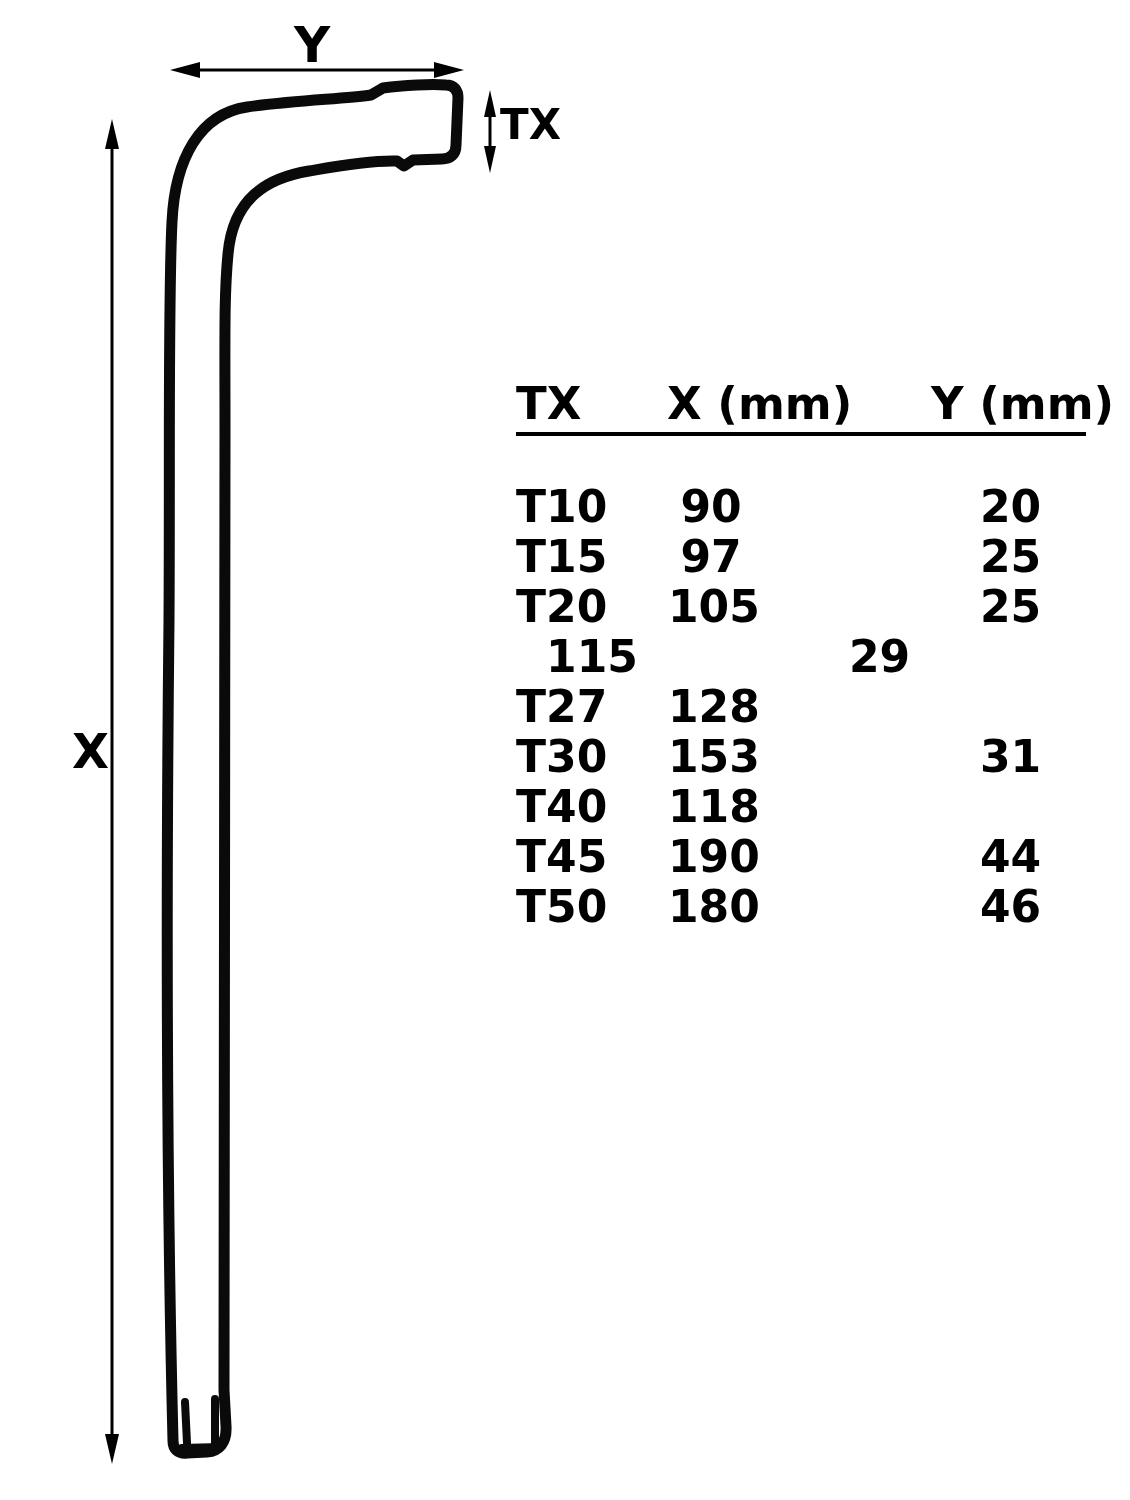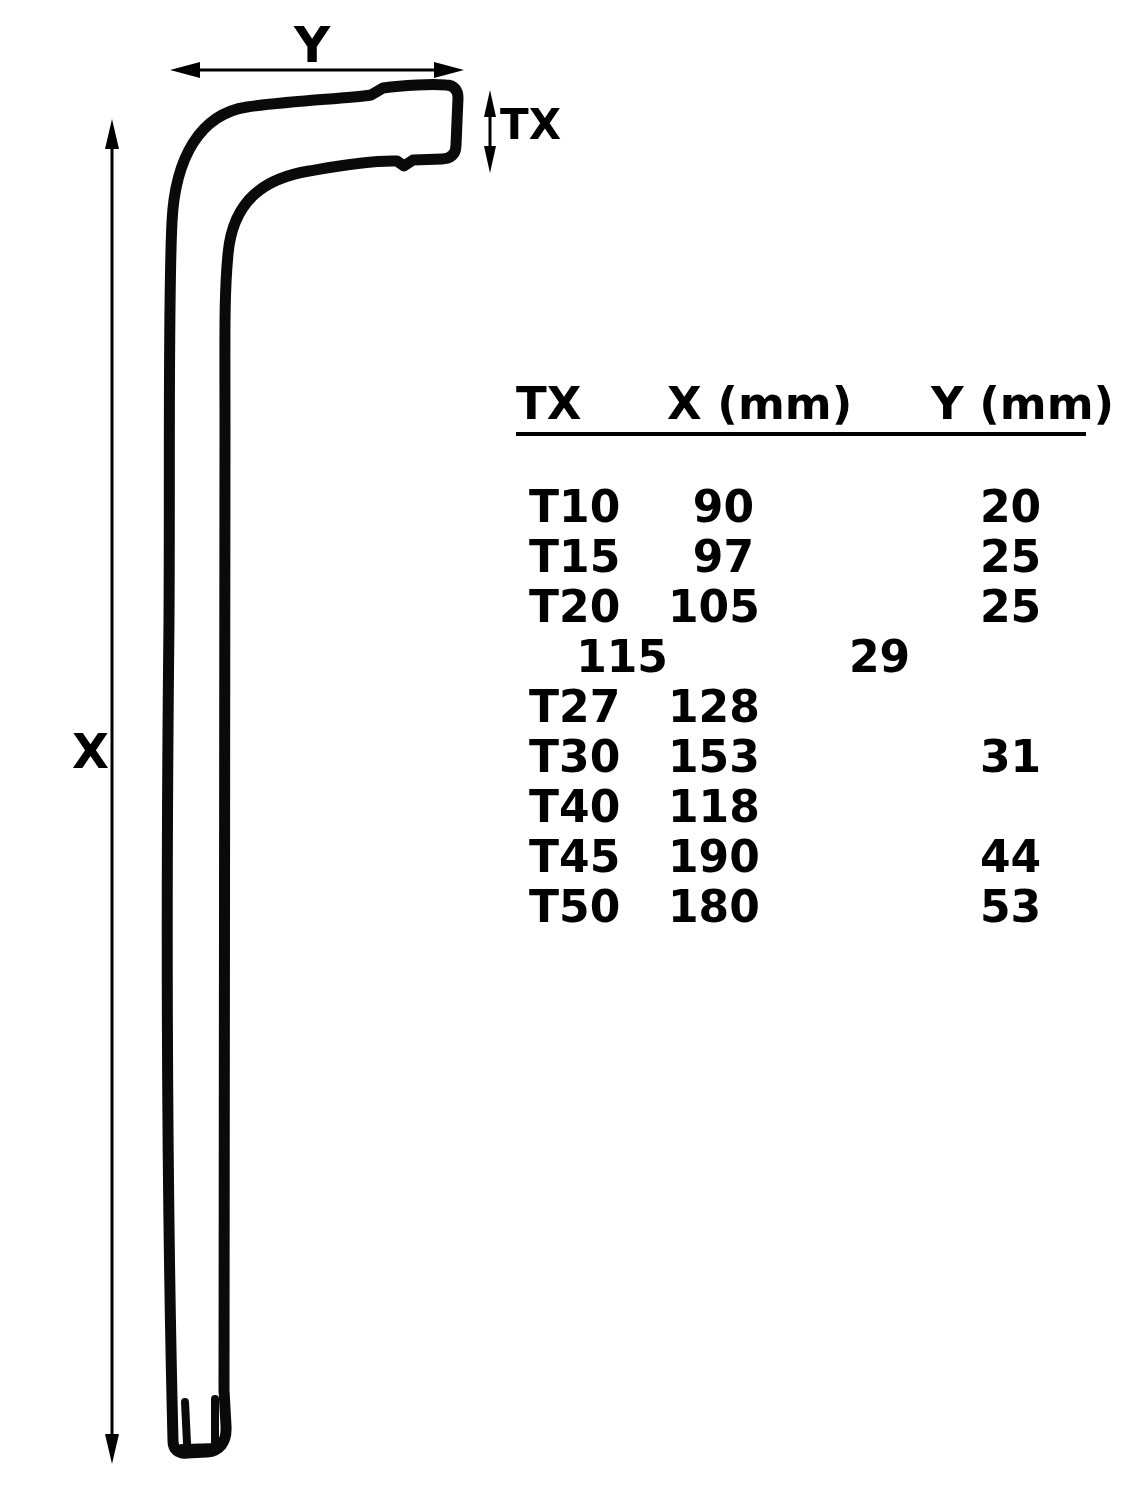--- a/index.html
+++ b/index.html
@@ -52,22 +52,22 @@
   .h-y  { left: 415px; }
 
   .tbody { margin-top: 46px; }
   .trow {
     display: grid;
     grid-template-columns: 152px 86px auto;
     height: 50px;
     font-size: 44px;
     line-height: 50px;
   }
-  .c-tx { text-align: left; margin-left: 13px; }
-  .c-x  { text-align: right; }
+  .c-tx { text-align: left; }
+  .c-x  { text-align: center; }
   .c-y  { padding-left: 181px; text-align: center; }
 </style>
 </head>
 <body>
 
 <div class="canvas">
 
   <svg class="drawing-svg" viewBox="0 0 1130 1500" xmlns="http://www.w3.org/2000/svg">
 
     <g>
@@ -160,18 +160,18 @@
         <span class="c-x">118</span>
       </div>
       <div class="trow">
         <span class="c-tx">T45</span>
         <span class="c-x">190</span>
         <span class="c-y">44</span>
       </div>
       <div class="trow">
         <span class="c-tx">T50</span>
         <span class="c-x">180</span>
-        <span class="c-y">53</span>
+        <span class="c-y">46</span>
       </div>
     </div>
   </div>
 
 </div>
 
 </body></html>

